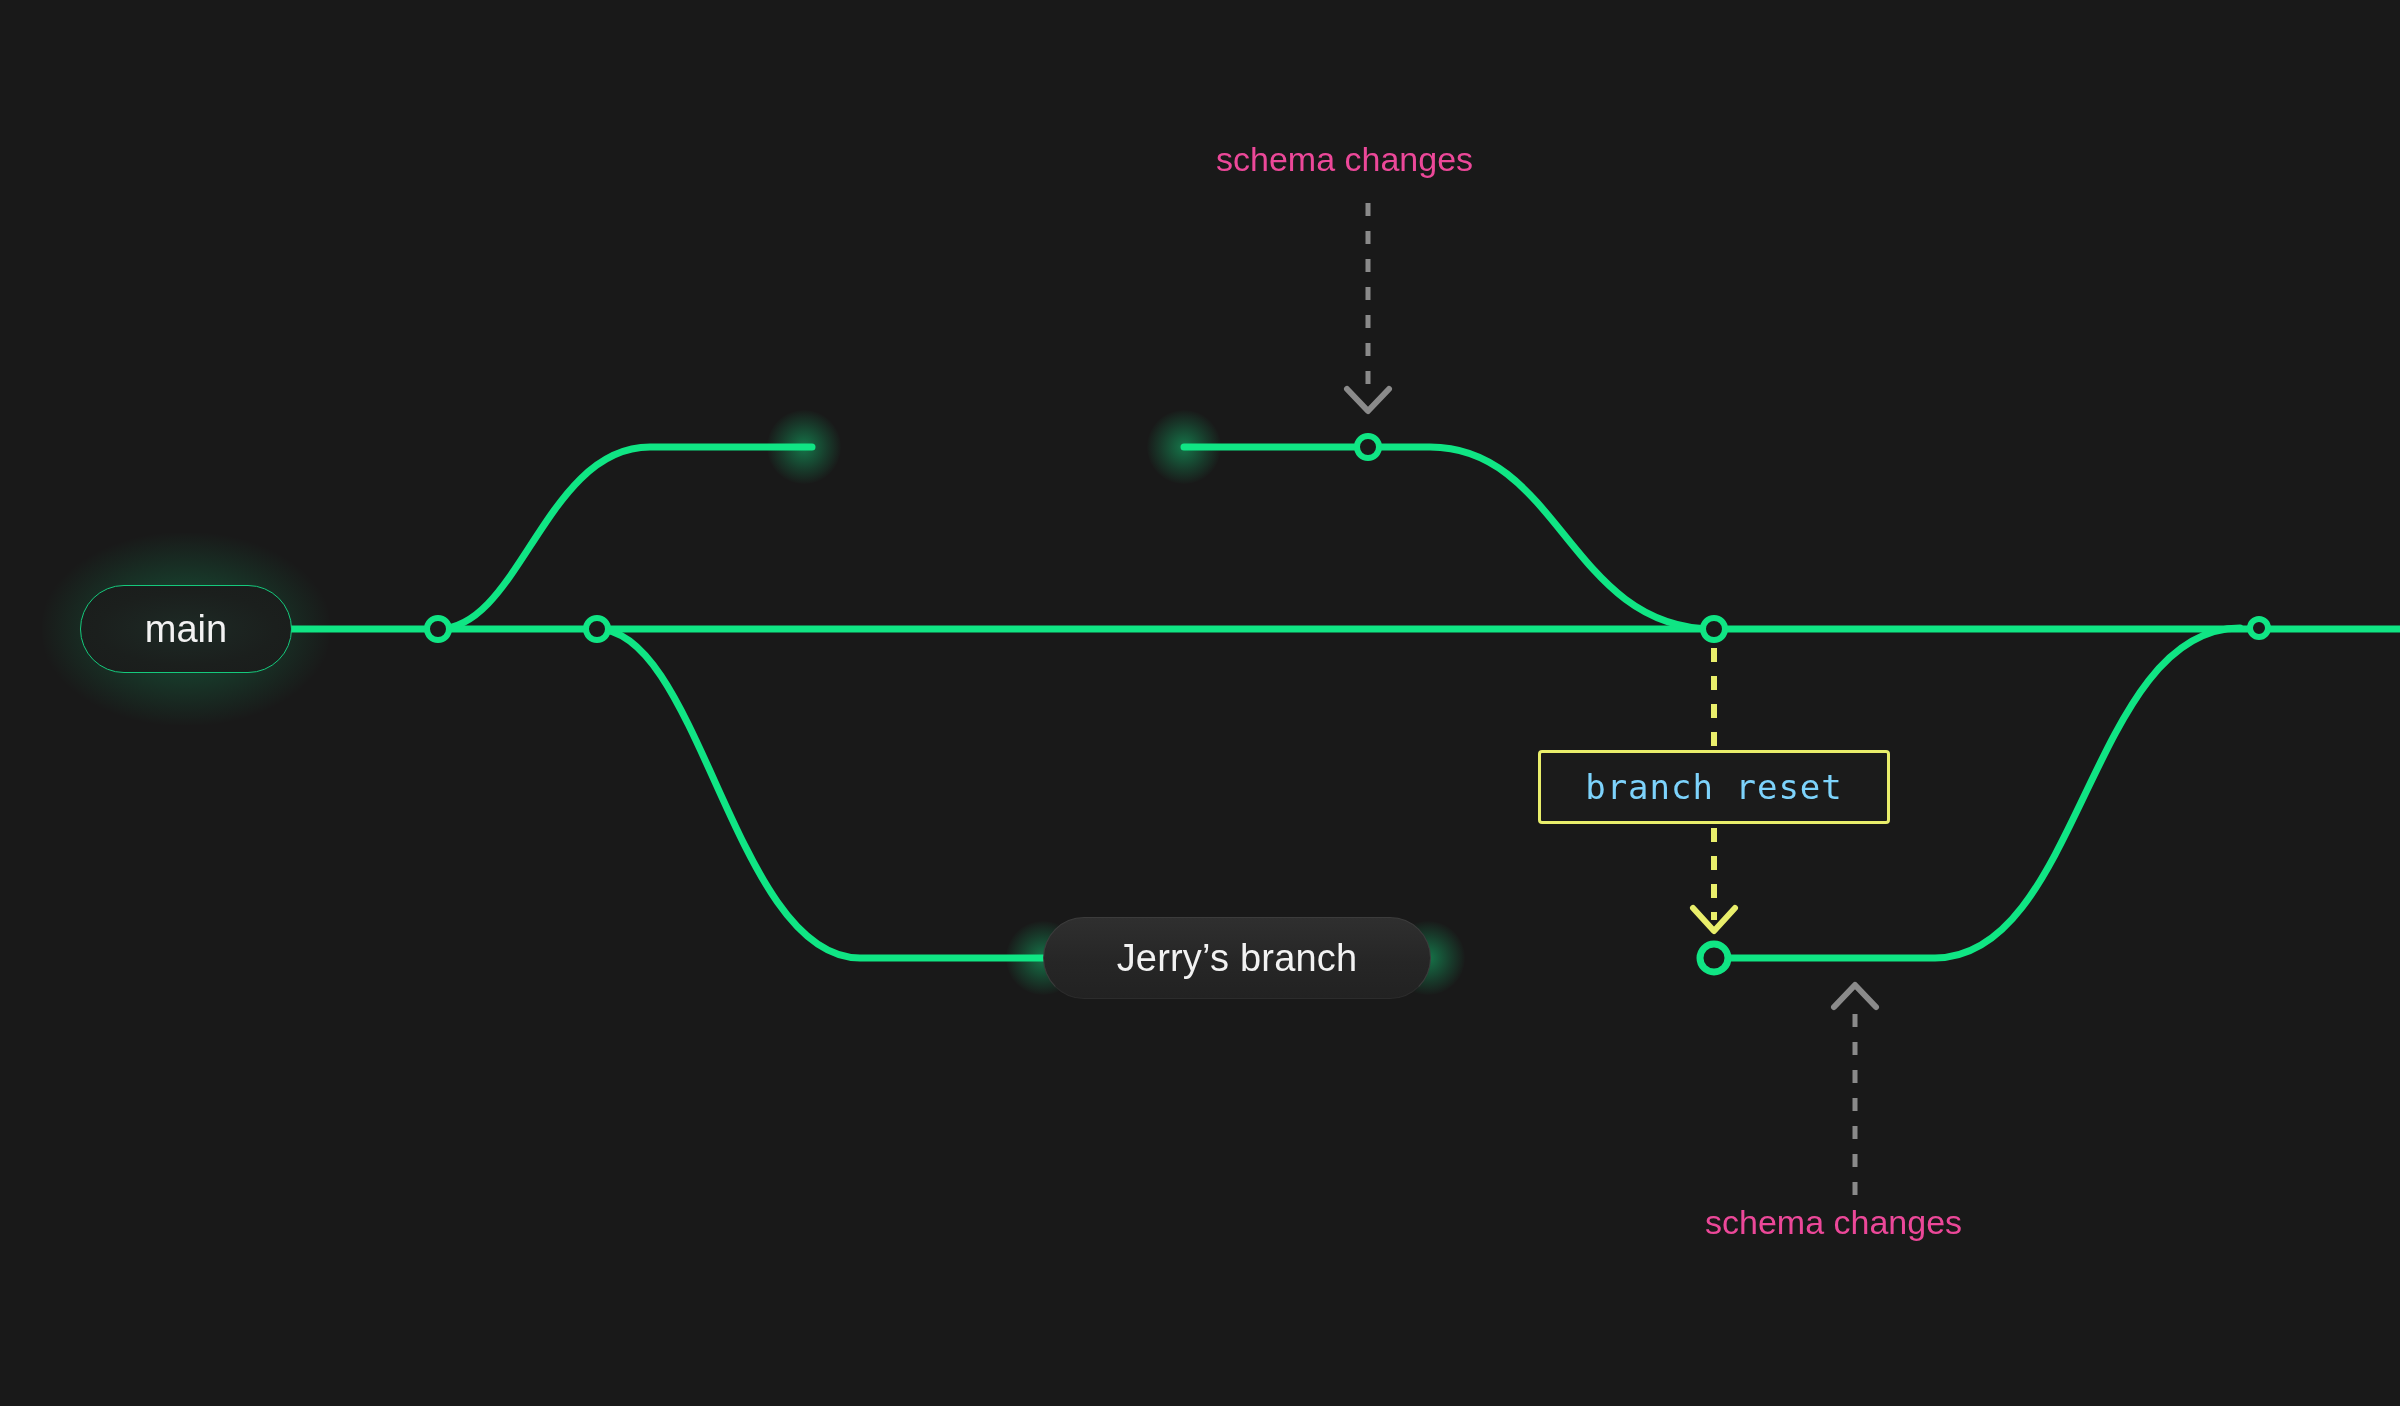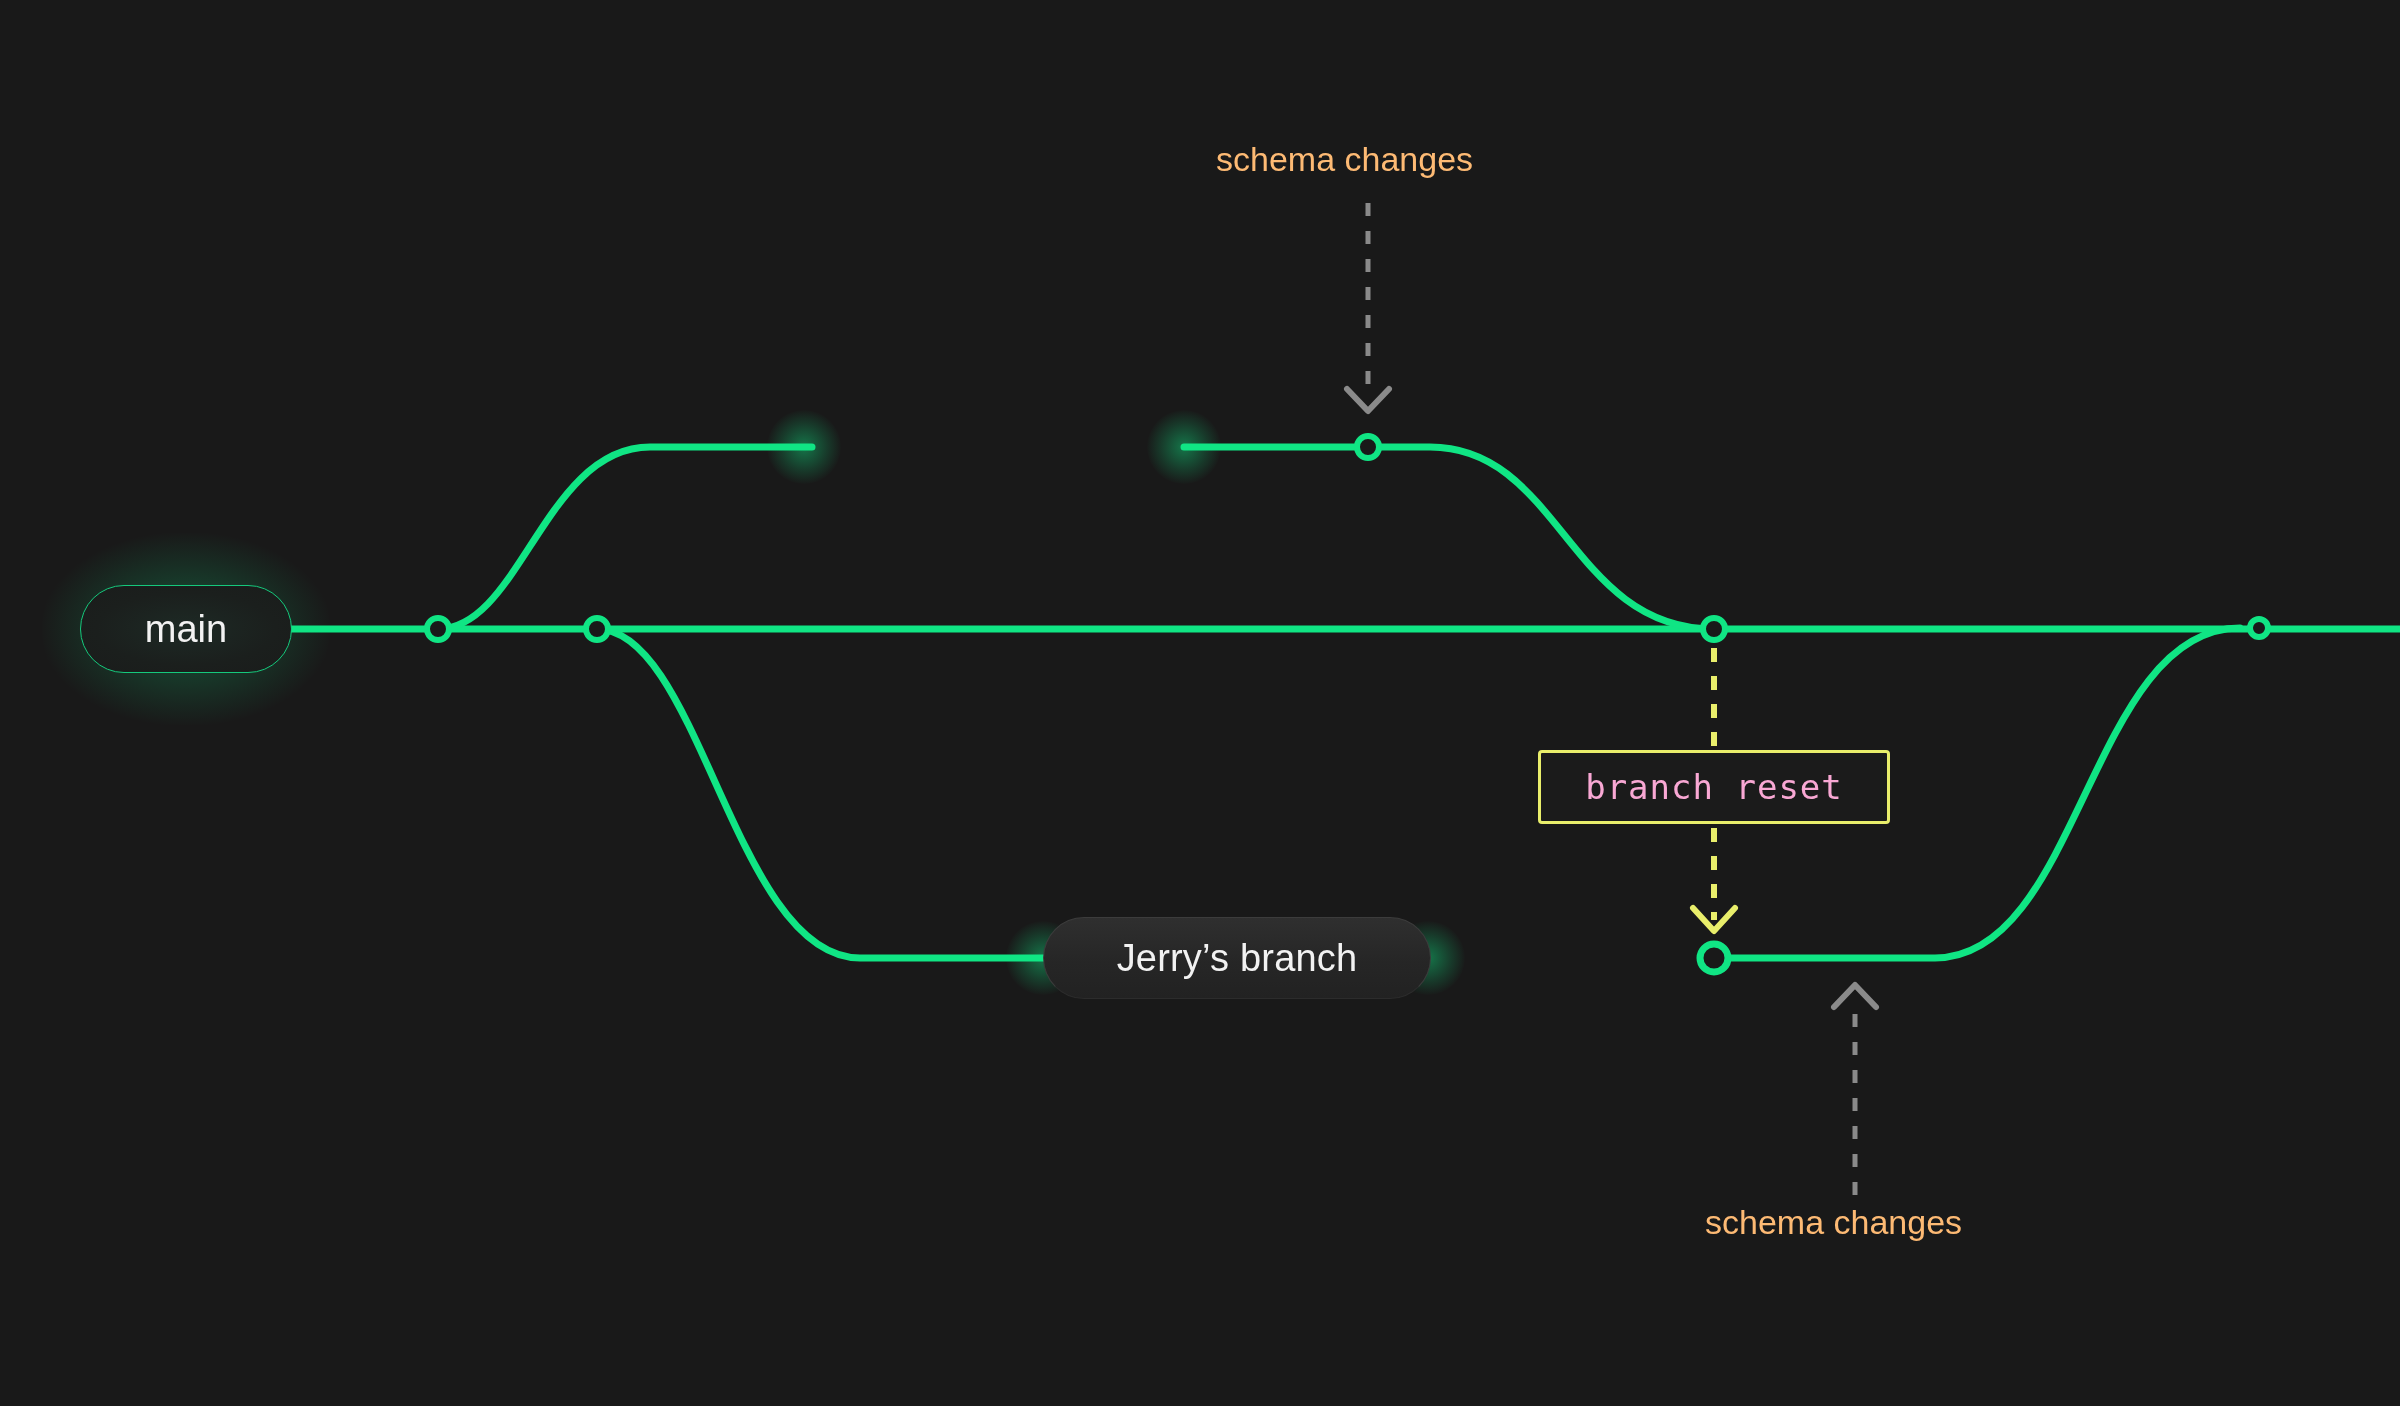--- a/index.html
+++ b/index.html
@@ -69,31 +69,31 @@
   
   .reset-box {
     position: absolute;
     display: flex;
     align-items: center;
     justify-content: center;
     box-sizing: border-box;
     background: #1b1b1b;
     border: 3px solid #e9ee6b;
     border-radius: 4px;
-    color: #f9a8d4;
+    color: #7dd3fc;
     font-family: "DejaVu Sans Mono", "Liberation Mono", monospace;
     font-size: 34px;
     letter-spacing: 1px;
     white-space: nowrap;
   }
 
   
   .annotation {
     position: absolute;
-    color: #fdba74;
+    color: #ec4899;
     font-size: 34px;
     white-space: nowrap;
     user-select: none;
     text-align: right;
   }
 </style>
 </head>
 <body>
 
 <div id="stage">

